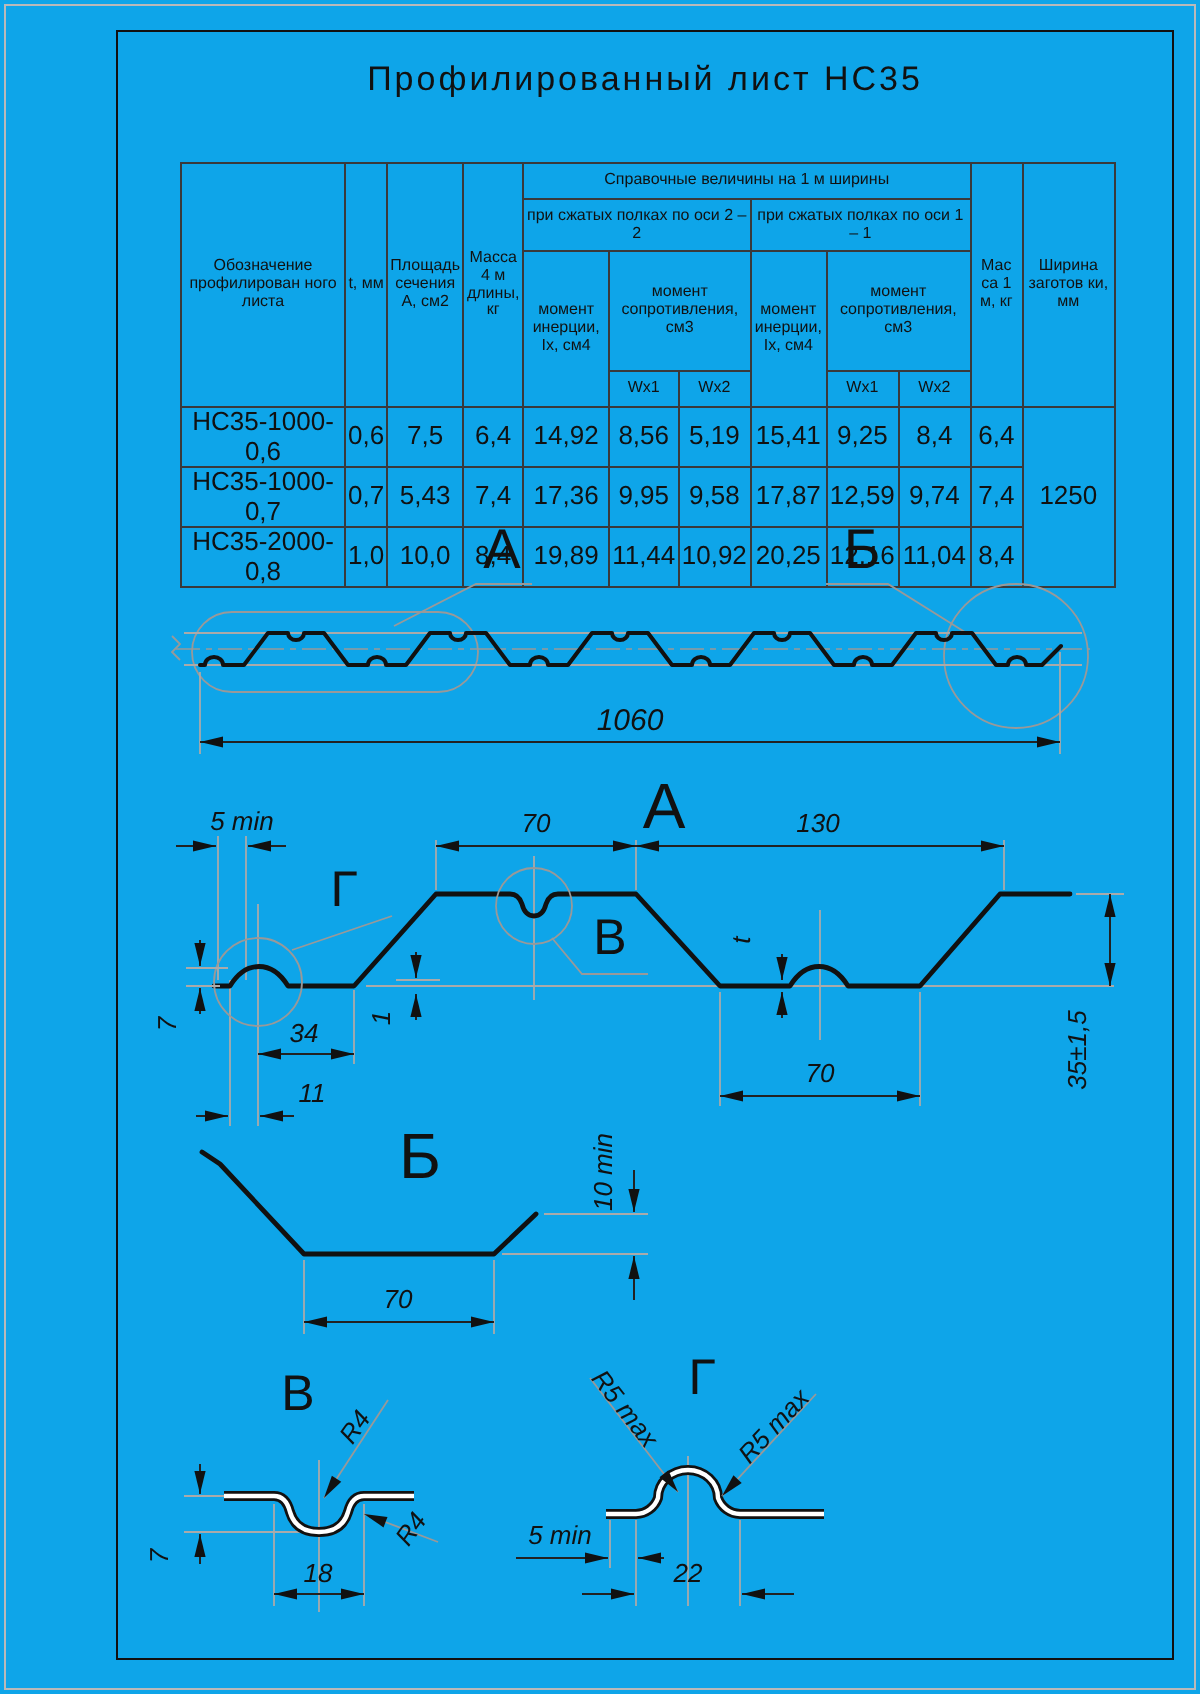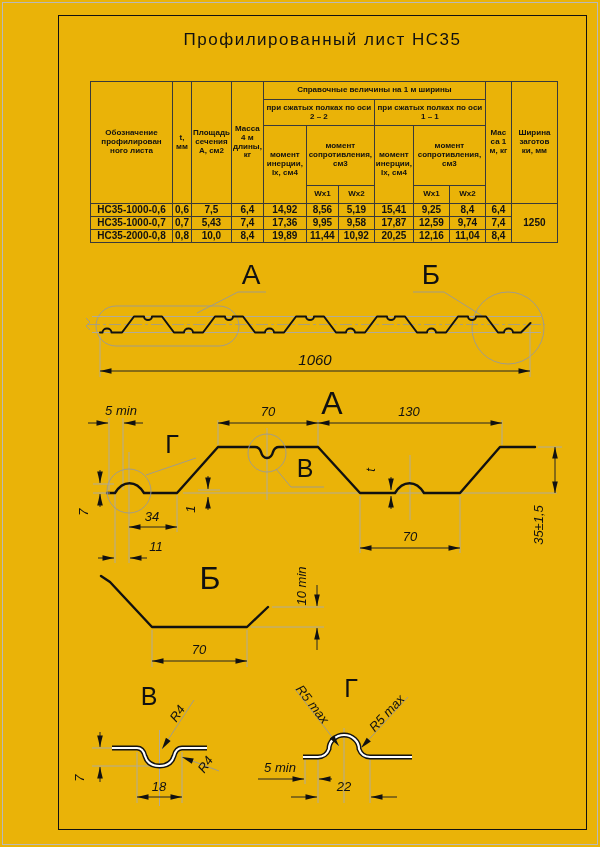--- a/index.html
+++ b/index.html
@@ -1,25 +1,25 @@
 <!DOCTYPE html>
 <html><head>
 <meta charset="utf-8">
 <style>
   html,body{margin:0;padding:0;background:#e8e8e8;}
-  .page{position:relative;width:600px;height:847px;background:#eab308;margin:0 auto;
+  .page{position:relative;width:600px;height:847px;background:#0ea5e9;margin:0 auto;
         font-family:"Liberation Sans",sans-serif;color:#111;overflow:hidden;}
   .outer-border{position:absolute;inset:2px;border:1px solid #b9b9b9;pointer-events:none;}
   .frame{position:absolute;left:58px;top:15px;width:527px;height:813px;border:1.7px solid #111;}
   .title{position:absolute;left:58px;top:30px;width:529px;text-align:center;
          font-size:17px;letter-spacing:1.5px;white-space:nowrap;}
   table.spec{position:absolute;left:90px;top:81px;border-collapse:collapse;table-layout:fixed;
              font-size:8px;line-height:1.12;text-align:center;color:#111;}
-  table.spec th,table.spec td{border:1px solid #3a3a3a;padding:0 1px;font-weight:bold;vertical-align:middle;overflow:hidden;}
-  table.spec td{font-size:10px;}
+  table.spec th,table.spec td{border:1px solid #3a3a3a;padding:0 1px;font-weight:normal;vertical-align:middle;overflow:hidden;}
+  table.spec td{font-size:13px;}
   tr.h1{height:18px;} tr.h2{height:26px;text-align:center;} tr.h3{height:60px;} tr.h4{height:18px;}
   tr.dr{height:13px;}
   svg text{fill:#111;}
   .dim{font:italic 13px "Liberation Sans",sans-serif;}
   .dimbig{font:italic 15px "Liberation Sans",sans-serif;}
   .seclabel{font:400 28px "Liberation Sans",sans-serif;}
   .seclabel-sm{font:400 25px "Liberation Sans",sans-serif;}
   .seclabel-big{font:400 32px "Liberation Sans",sans-serif;}
   .thin{stroke:#aaa;stroke-width:0.9;fill:none;}
   .thin2{stroke:#999;stroke-width:0.9;fill:none;}
@@ -104,21 +104,21 @@
       <td>17,36</td>
       <td>9,95</td>
       <td>9,58</td>
       <td>17,87</td>
       <td>12,59</td>
       <td>9,74</td>
       <td>7,4</td>
     </tr>
     <tr class="dr">
       <td>НС35-2000-0,8</td>
-      <td>0,8</td>
+      <td>1,0</td>
       <td>10,0</td>
       <td>8,4</td>
       <td>19,89</td>
       <td>11,44</td>
       <td>10,92</td>
       <td>20,25</td>
       <td>12,16</td>
       <td>11,04</td>
       <td>8,4</td>
     </tr>

